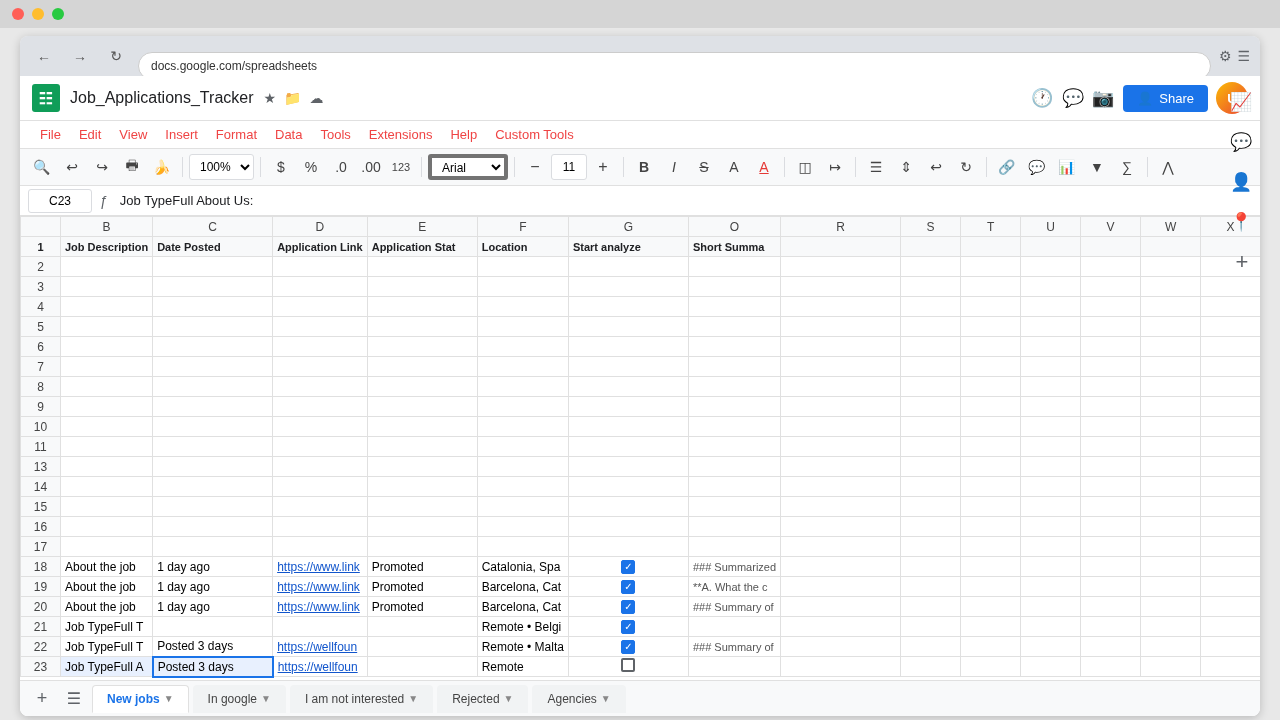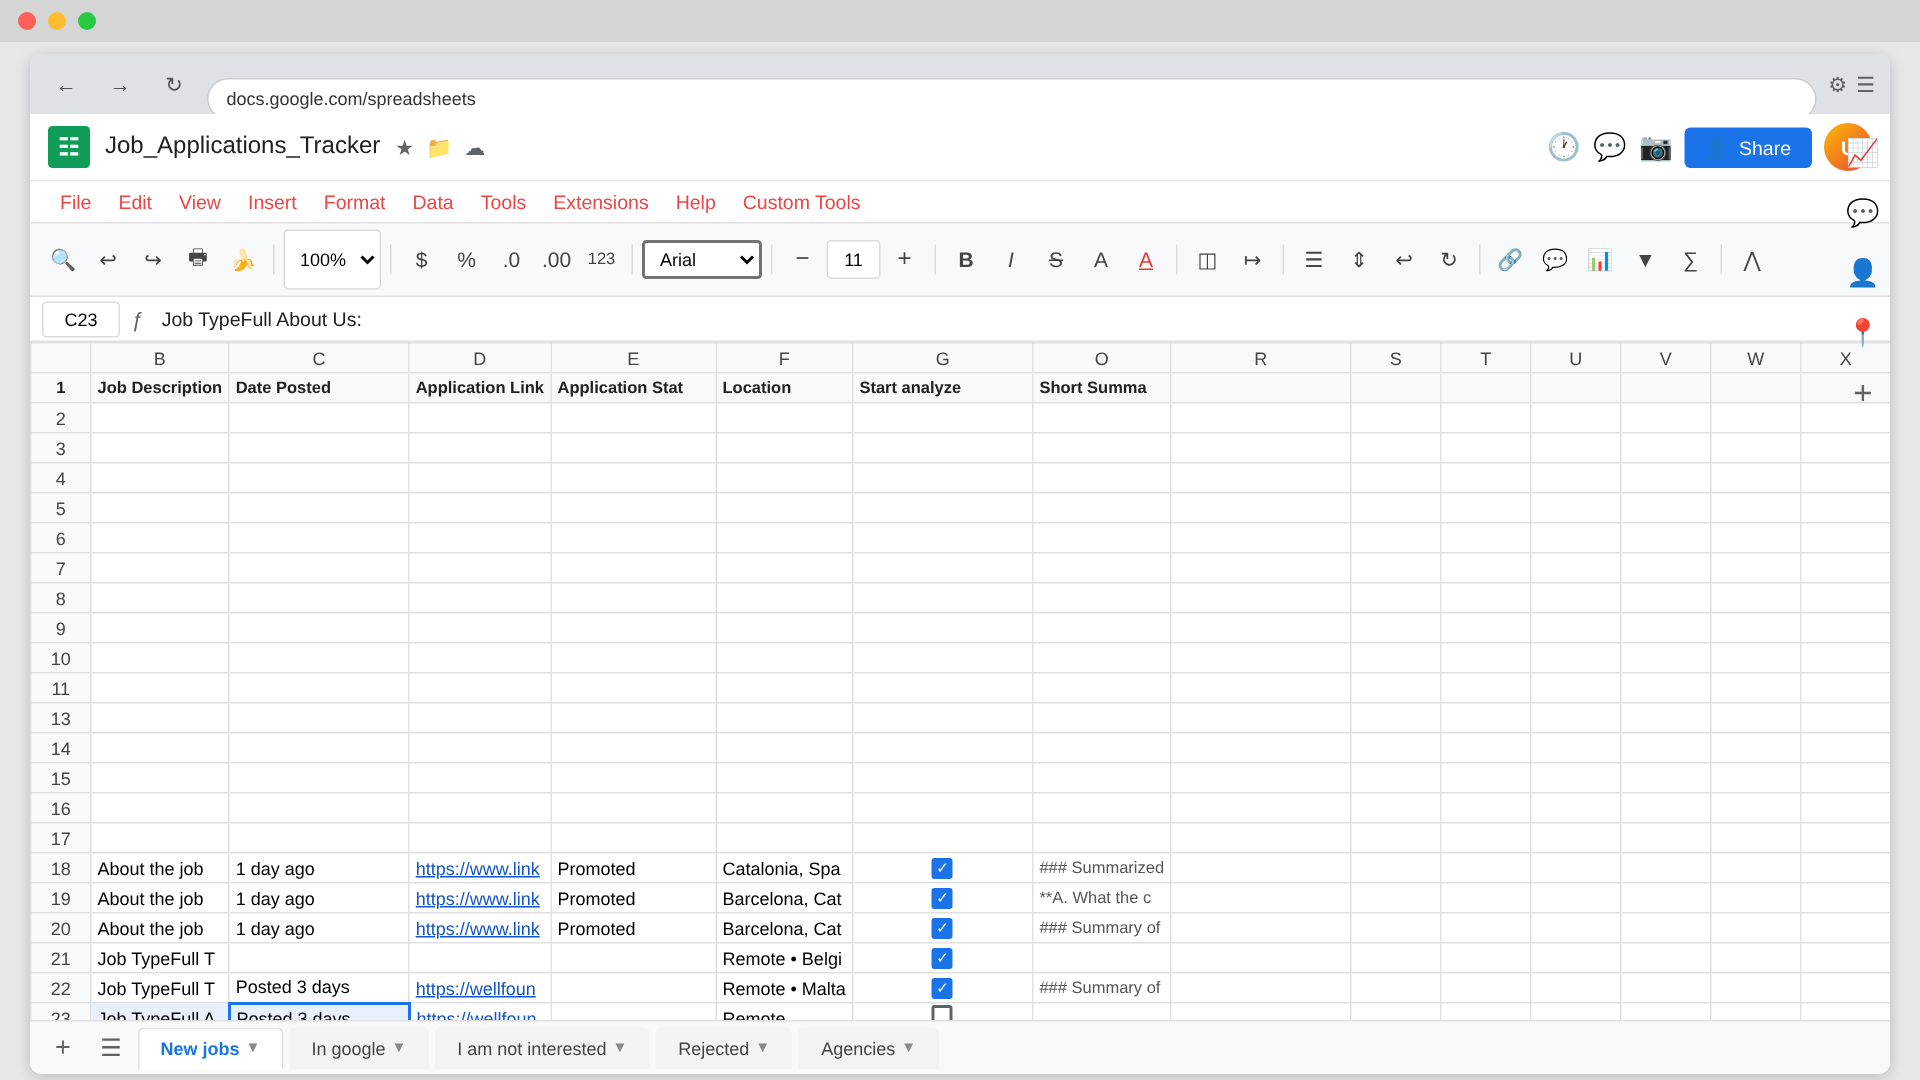--- a/index.html
+++ b/index.html
@@ -183,24 +183,24 @@
       background: #dadce0;
       margin: 0 4px;
     }
     .zoom-selector {
       border: 1px solid #dadce0;
       border-radius: 3px;
       padding: 2px 6px;
       font-size: 12px;
       background: white;
       cursor: pointer;
-      height: 40px;
+      height: 26px;
     }
     .font-selector {
-      border: 2px solid #737373;
+      border: 4px solid #737373;
       border-radius: 3px;
       padding: 2px 6px;
       font-size: 12px;
       background: white;
       cursor: pointer;
       height: 26px;
       width: 80px;
     }
     .font-size-control {
       display: flex; align-items: center; gap: 2px;
@@ -223,21 +223,21 @@
       gap: 8px;
       background: white;
       border-bottom: 1px solid #e0e0e0;
       height: 30px;
     }
     .cell-ref {
       border: 1px solid #dadce0;
       border-radius: 3px;
       padding: 2px 1px;
       font-size: 12px;
-      width: 52px;
+      width: 64px;
       text-align: center;
       height: 24px;
     }
     .formula-input {
       flex: 1;
       border: none;
       outline: none;
       font-size: 13px;
       color: #202124;
       padding: 2px 4px;

